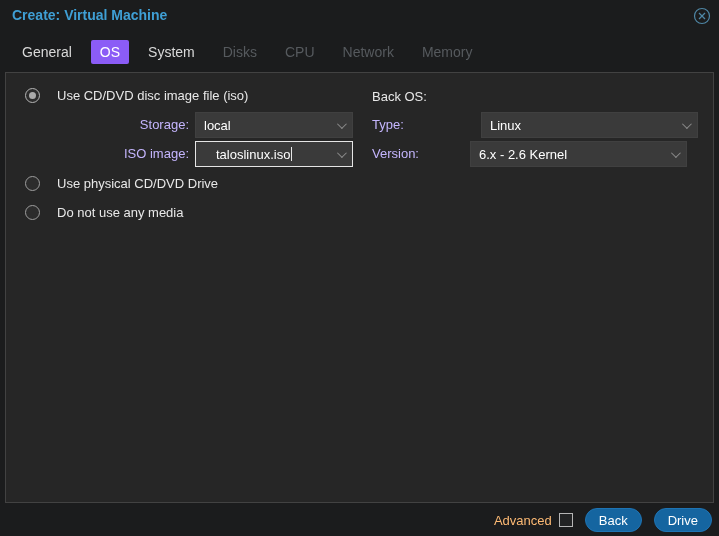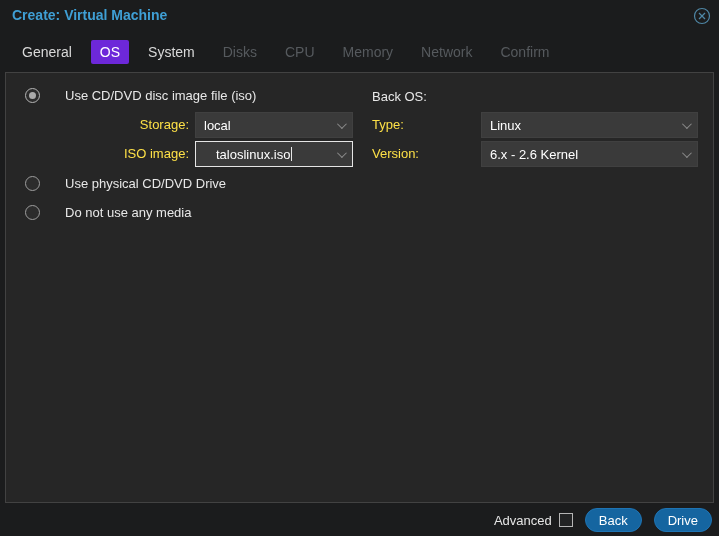--- a/index.html
+++ b/index.html
@@ -31,45 +31,45 @@
   .tabstrip {
     position: absolute; left: 0; top: 31px; width: 719px; height: 41px;
     background: #1b1c1d;
     display: flex; align-items: center;
     padding-left: 13px; gap: 10px;
   }
   .tab {
     padding: 4px 9px; font-size: 14px; color: #d9d9d9; cursor: pointer;
     border-radius: 2px; white-space: nowrap;
   }
-  .tab.active { background: #6d28d9; color: #ffffff; }
+  .tab.active { background: #8b5cf6; color: #ffffff; }
   .tab.disabled { color: #565a5e; }
 
   
   .content {
     position: absolute; left: 5px; top: 72px; width: 709px; height: 431px;
     background: #262626;
     border: 1px solid #424242;
     border-bottom: 1px solid #424242;
   }
 
-  .radio-row { position: absolute; display: flex; align-items: center; gap: 25px; text-align: center; }
+  .radio-row { position: absolute; display: flex; align-items: center; gap: 17px; text-align: center; }
   .radio {
     width: 15px; height: 15px; border-radius: 50%;
     border: 1px solid #9d9d9d; background: #2c2c2c;
     display: flex; align-items: center; justify-content: center;
     flex: 0 0 auto; cursor: pointer;
   }
   .radio .dot { width: 7px; height: 7px; border-radius: 50%; background: transparent; }
   .radio.checked { border-color: #b5b5b5; }
   .radio.checked .dot { background: #a9a9a9; }
   .radio-label { color: #e8e8e8; }
 
   .field-label {
-    position: absolute; text-align: right; color: #fde047;
+    position: absolute; text-align: right; color: #c4b5fd;
     line-height: 26px; height: 26px;
   }
   .combo {
     position: absolute; height: 26px; background: #3a3a3a;
     border: 1px solid #404040; color: #ffffff;
     display: flex; align-items: center;
     padding: 0 22px 0 8px; cursor: pointer;
   }
   .combo.focused { border: 1px solid #e5e5e5; padding-left: 20px; }
   .combo .val { white-space: nowrap; overflow: hidden; }
@@ -85,21 +85,21 @@
   .section-head { position: absolute; color: #e8e8e8; }
 
   
   .footer {
     position: absolute; left: 0; top: 504px; width: 719px; height: 32px;
     background: #1b1c1d;
     display: flex; align-items: center; justify-content: flex-end;
     padding-right: 7px; gap: 12px;
   }
   .adv-wrap { display: flex; align-items: center; gap: 7px; }
-  .adv-label { color: #e5e5e5; font-size: 13px; }
+  .adv-label { color: #fdba74; font-size: 13px; }
   .checkbox {
     width: 14px; height: 14px; border: 1px solid #b5b5b5; background: #222324;
     cursor: pointer;
   }
   .btn {
     height: 24px; min-width: 53px; padding: 0 13px;
     background: #1565a0; color: #ffffff; border: 1px solid #1e74b4;
     border-radius: 12px; font-size: 13px; cursor: pointer;
     font-family: "Liberation Sans", "DejaVu Sans", sans-serif;
   }
@@ -117,23 +117,22 @@
     </svg>
   </div>
 </div>
 
 <div class="tabstrip">
   <div class="tab">General</div>
   <div class="tab active">OS</div>
   <div class="tab">System</div>
   <div class="tab disabled">Disks</div>
   <div class="tab disabled">CPU</div>
+  <div class="tab disabled">Network</div>
   <div class="tab disabled">Memory</div>
-  <div class="tab disabled">Network</div>
-  <div class="tab disabled">Confirm</div>
 </div>
 
 <div class="content">
 
   <div class="radio-row" style="left:19px; top:15px;">
     <span class="radio checked">
         <span class="dot"></span>
       </span>
     <span class="radio-label">Use CD/DVD disc image file (iso)</span>
   </div>
@@ -167,21 +166,21 @@
 
   <div class="section-head" style="left:366px; top:16px;">Back OS:</div>
 
   <div class="field-label" style="left:366px; top:39px; width:90px; text-align:left;">Type:</div>
   <div class="combo" style="left:475px; top:39px; width:217px;text-align:right;">
     <span class="val">Linux</span>
     <span class="chev"></span>
   </div>
 
   <div class="field-label" style="left:366px; top:68px; width:90px; text-align:left;">Version:</div>
-  <div class="combo" style="left:475px; top:68px; width:217px;">
+  <div class="combo" style="left:464px; top:68px; width:217px;">
     <span class="val">6.x - 2.6 Kernel</span>
     <span class="chev"></span>
   </div>
 
 </div>
 
 <div class="footer">
   <div class="adv-wrap">
     <span class="adv-label">Advanced</span>
     <span class="checkbox"></span>

